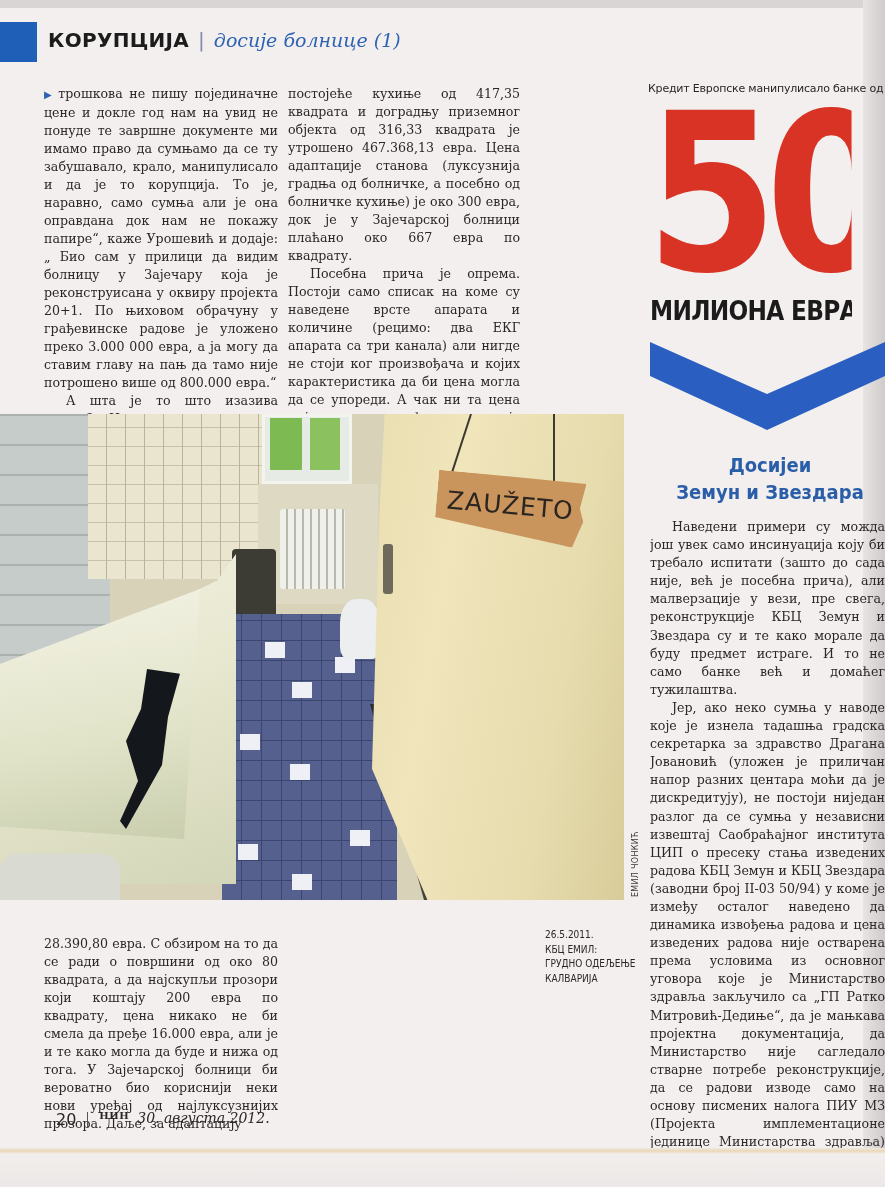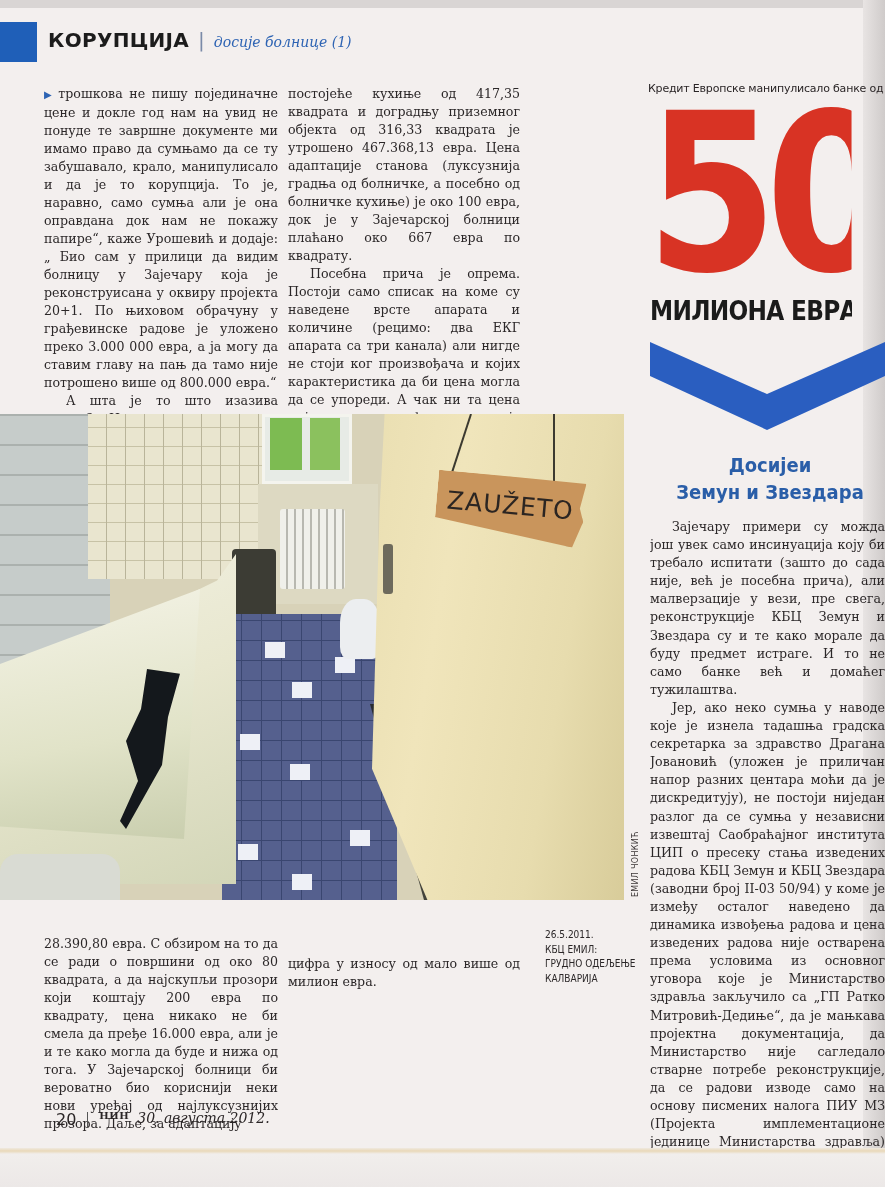--- a/index.html
+++ b/index.html
@@ -16,21 +16,21 @@
   }
   .top-edge { position: absolute; top: 0; left: 0; width: 885px; height: 8px; background: #d9d5d4; }
   .bottom-edge { position: absolute; top: 1148px; left: 0; width: 885px; height: 39px;
     background: linear-gradient(to bottom, #efe9e0 0, #e9d8b8 3px, #f1eeec 6px, #ece8e7 100%); }
 
   
   .header-block { position: absolute; left: 0; top: 22px; width: 37px; height: 40px; background: #1f5fb8; }
   .header { position: absolute; left: 48px; top: 28px; display: flex; align-items: baseline; }
   .section-title { font-family: "DejaVu Sans", sans-serif; font-weight: bold; font-size: 20px; color: #1c1c1c; letter-spacing: 0.3px; }
   .header-sep { font-family: "DejaVu Sans", sans-serif; font-size: 20px; color: #7a8aa8; margin: 0 9px; }
-  .section-sub { font-family: "DejaVu Serif", serif; font-style: italic; font-size: 14px; color: #2d63b3; }
+  .section-sub { font-family: "DejaVu Serif", serif; font-style: italic; font-size: 19px; color: #2d63b3; }
 
   
   .col { position: absolute; font-size: 12.6px; line-height: 18px; text-align: justify; color: #2b2728; }
   .col p { margin: 0; }
   .col p.indent { text-indent: 22px; }
   .col-1 { left: 44px; top: 85px; width: 234px; }
   .col-2 { left: 288px; top: 85px; width: 232px; }
   .col-1b { left: 44px; top: 935px; width: 234px; }
   .col-2b { left: 288px; top: 955px; width: 232px; }
   .bullet-arrow { color: #2d63b3; font-size: 10px; margin-right: 4px; }
@@ -130,21 +130,21 @@
   <span class="section-title">КОРУПЦИЈА</span>
   <span class="header-sep">|</span>
   <span class="section-sub">досије болнице (1)</span>
 </div>
 
 <div class="col col-1">
   <p><span class="bullet-arrow">▶</span><span>трошкова не пишу појединачне цене и докле год нам на увид не понуде те завршне документе ми имамо право да сумњамо да се ту забушавало, крало, манипулисало и да је то корупција. То је, наравно, само сумња али је она оправдана док нам не покажу папире“, каже Урошевић и додаје: „ Био сам у прилици да видим болницу у Зајечару која је реконструисана у оквиру пројекта 20+1. По њиховом обрачуну у грађевинске радове је уложено преко 3.000 000 евра, а ја могу да ставим главу на пањ да тамо није потрошено више од 800.000 евра.“</span></p>
   <p class="indent">А шта је то што изазива сумњу? Наш саговорник прво указује на ставку замене 36 старих дрвених прозора новим ПВЦ за коју је издвојено</p>
 </div>
 <div class="col col-2">
-  <p>постојеће кухиње од 417,35 квадрата и доградњу приземног објекта од 316,33 квадрата је утрошено 467.368,13 евра. Цена адаптације станова (луксузнија градња од болничке, а посебно од болничке кухиње) је око 100 евра, док је у Зајечарској болници плаћано око 667 евра по квадрату.</p>
+  <p>постојеће кухиње од 417,35 квадрата и доградњу приземног објекта од 316,33 квадрата је утрошено 467.368,13 евра. Цена адаптације станова (луксузнија градња од болничке, а посебно од болничке кухиње) је око 300 евра, док је у Зајечарској болници плаћано око 667 евра по квадрату.</p>
   <p class="indent">Посебна прича је опрема. Постоји само списак на коме су наведене врсте апарата и количине (рецимо: два ЕКГ апарата са три канала) али нигде не стоји ког произвођача и којих карактеристика да би цена могла да се упореди. А чак ни та цена није написана већ се на крају подужег списка на коме се налазе операциони столови, лапароскопи, машине за дијализу, лабораторијске ваге... налази збирна</p>
 </div>
 
 <div class="photo">
   <div class="ph-wall-left"></div>
   <div class="ph-wall-back"></div>
   <div class="ph-back-wall2"></div>
   <div class="ph-window"></div>
   <div class="ph-window-green"></div>
   <div class="ph-window-green2"></div>
@@ -179,35 +179,34 @@
   <div>26.5.2011.</div>
   <div>КБЦ ЕМИЛ:</div>
   <div>ГРУДНО ОДЕЉЕЊЕ</div>
   <div>КАЛВАРИЈА</div>
 </div>
 
 <div class="col col-1b">
   <p>28.390,80 евра. С обзиром на то да се ради о површини од око 80 квадрата, а да најскупљи прозори који коштају 200 евра по квадрату, цена никако не би смела да пређе 16.000 евра, али је и те како могла да буде и нижа од тога. У Зајечарској болници би вероватно био кориснији неки нови уређај од најлуксузнијих прозора. Даље, за адаптацију</p>
 </div>
 <div class="col col-2b">
-  <p>цифра у износу од мало више од милион евра.</p>
 </div>
 
 <div class="side-lead">Кредит Европске манипулисало банке од</div>
 <div class="big-number">50</div>
 <div class="big-unit">МИЛИОНА ЕВРА</div>
 <svg class="chevron" viewBox="0 0 235 88" preserveAspectRatio="none">
   <polygon points="0,0 117,52 235,0 235,34 117,88 0,34" fill="#2a5ec0"></polygon>
 </svg>
 <div class="side-heading">
   <div>Досијеи</div>
   <div>Земун и Звездара</div>
 </div>
 <div class="side-body">
-  <p>Зајечару примери су можда још увек само инсинуација коју би требало испитати (зашто до сада није, већ је посебна прича), али малверзације у вези, пре свега, реконструкције КБЦ Земун и Звездара су и те како морале да буду предмет истраге. И то не само банке већ и домаћег тужилаштва.</p>
+  <p>Наведени примери су можда још увек само инсинуација коју би требало испитати (зашто до сада није, већ је посебна прича), али малверзације у вези, пре свега, реконструкције КБЦ Земун и Звездара су и те како морале да буду предмет истраге. И то не само банке већ и домаћег тужилаштва.</p>
   <p>Јер, ако неко сумња у наводе које је изнела тадашња градска секретарка за здравство Драгана Јовановић (уложен је приличан напор разних центара моћи да је дискредитују), не постоји ниједан разлог да се сумња у независни извештај Саобраћајног института ЦИП о пресеку стања изведених радова КБЦ Земун и КБЦ Звездара (заводни број II-03 50/94) у коме је између осталог наведено да динамика извођења радова и цена изведених радова није остварена према условима из основног уговора које је Министарство здравља закључило са „ГП Ратко Митровић-Дедиње“, да је мањкава пројектна документација, да Министарство није сагледало стварне потребе реконструкције, да се радови изводе само на основу писмених налога ПИУ МЗ (Пројекта имплементационе јединице Министарства здравља) без других пратећих докумената, а да пробијање рокова повећава њихову вредност.</p>
 </div>
 
 <div class="footer">
   <span class="page-number">20</span>
   <span class="footer-sep"></span>
   <span class="mag-name">НИН</span>
   <span class="issue-date">30. августа 2012.</span>
 </div>
 <div class="bottom-edge"></div>

